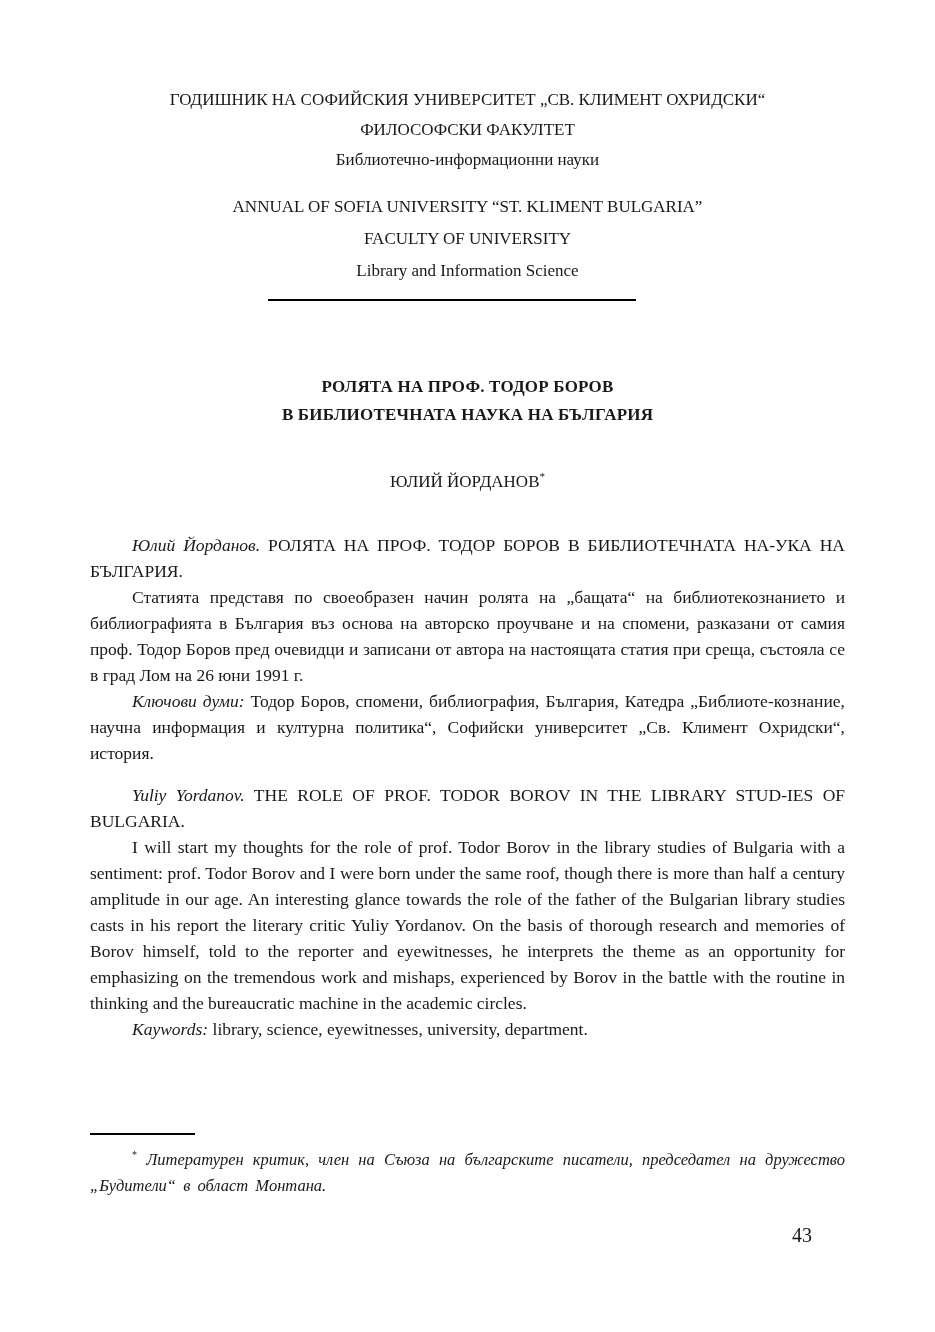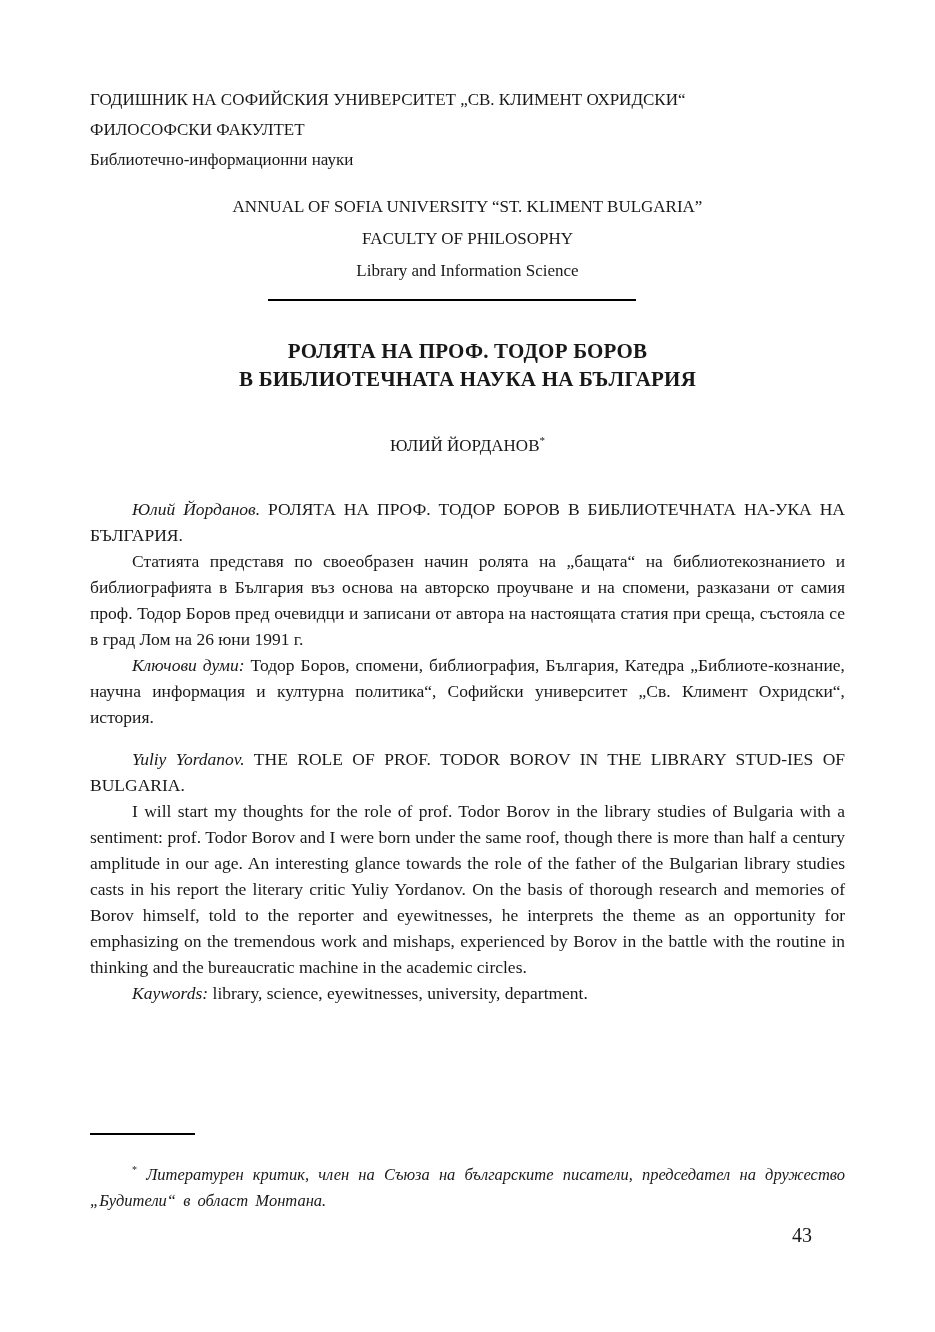--- a/index.html
+++ b/index.html
@@ -15,43 +15,43 @@
   }
   .content {
     position: absolute;
     left: 90px;
     top: 0;
     width: 755px;
   }
   
   .masthead-bg {
     margin-top: 85px;
-    text-align: left;
+    text-align: center;
     font-size: 17px;
     line-height: 30px;
   }
   .masthead-en {
     margin-top: 16px;
     text-align: center;
     font-size: 17px;
     line-height: 32px;
   }
   .masthead-line { white-space: nowrap; }
   .divider {
     width: 368px;
     margin: 12px 0 0 178px;
     border: 0;
     border-top: 2px solid #000;
     height: 0;
   }
   
   .article-title {
-    margin-top: 36px;
+    margin-top: 72px;
     text-align: center;
-    font-size: 21px;
+    font-size: 17px;
     font-weight: bold;
     line-height: 28px;
     letter-spacing: 0.2px;
   }
   .author-line {
     margin-top: 41px;
     text-align: center;
     font-size: 17px;
   }
   .author-line sup { font-size: 11px; }
@@ -73,21 +73,21 @@
     width: 755px;
   }
   .fn-rule {
     width: 105px;
     border: 0;
     border-top: 2px solid #000;
     height: 0;
     margin: 0;
   }
   .footnote p {
-    margin: 22px 0 0 0;
+    margin: 7px 0 0 0;
     font-size: 16.5px;
     line-height: 26px;
     font-style: italic;
     text-align: justify;
     text-indent: 42px;
     word-spacing: 3px;
   }
   .footnote sup { font-size: 10px; font-style: normal; }
   
   .page-number {
@@ -103,21 +103,21 @@
 <div class="content">
 
   <div class="masthead-bg">
     <div class="masthead-line">ГОДИШНИК НА СОФИЙСКИЯ УНИВЕРСИТЕТ „СВ. КЛИМЕНТ ОХРИДСКИ“</div>
     <div class="masthead-line">ФИЛОСОФСКИ ФАКУЛТЕТ</div>
     <div class="masthead-line">Библиотечно-информационни науки</div>
   </div>
 
   <div class="masthead-en">
     <div class="masthead-line">ANNUAL OF SOFIA UNIVERSITY “ST. KLIMENT BULGARIA”</div>
-    <div class="masthead-line">FACULTY OF PHILOSOPHY</div>
+    <div class="masthead-line">FACULTY OF UNIVERSITY</div>
     <div class="masthead-line">Library and Information Science</div>
   </div>
 
   <hr class="divider">
 
   <div class="article-title">
     <div>РОЛЯТА НА ПРОФ. ТОДОР БОРОВ</div>
     <div>В БИБЛИОТЕЧНАТА НАУКА НА БЪЛГАРИЯ</div>
   </div>
 

